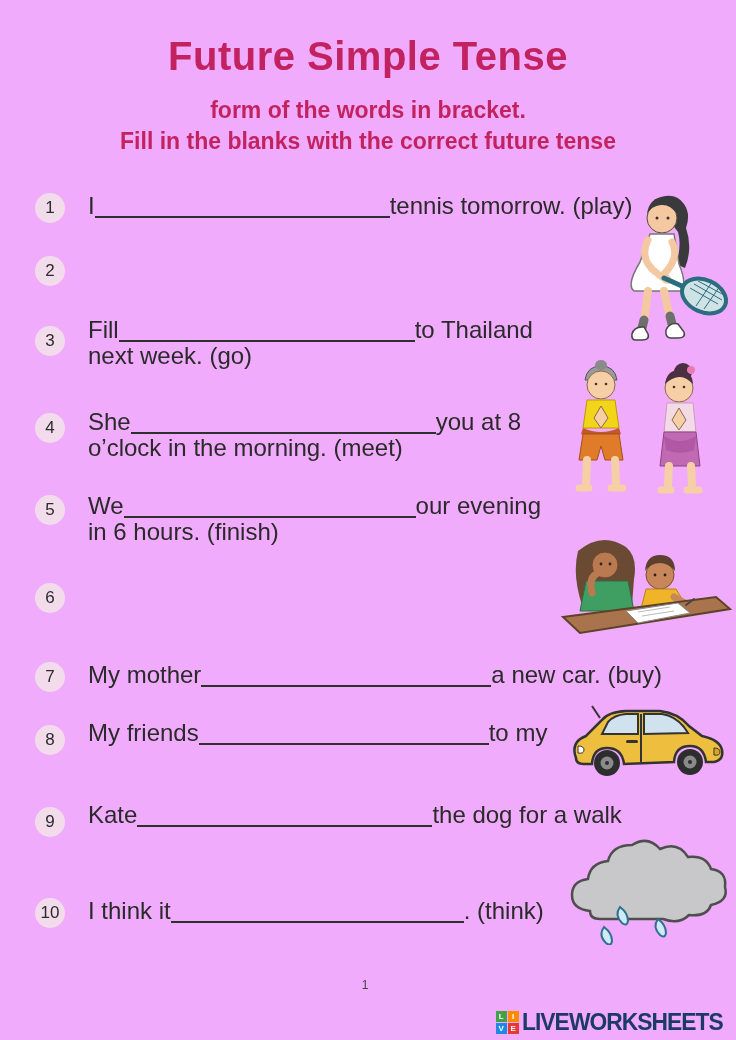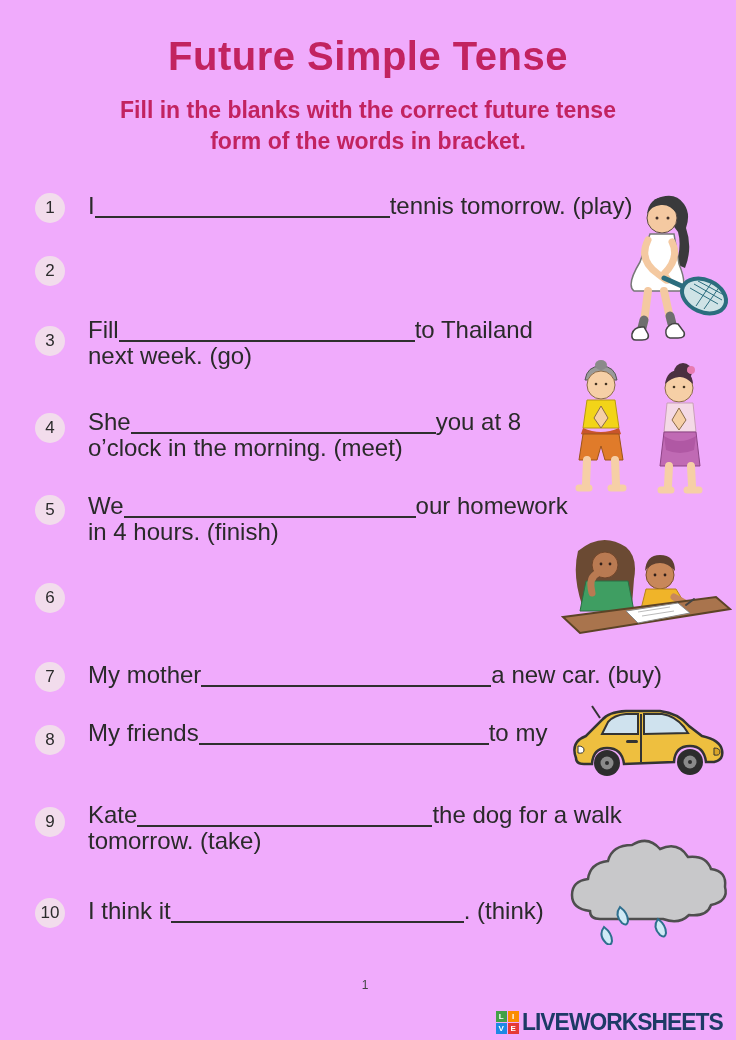--- a/index.html
+++ b/index.html
@@ -33,22 +33,22 @@
   .logo-text { font-size:24px; font-weight:bold; color:#1d3a66; letter-spacing:-1px;
                display:inline-block; transform:scaleX(0.95); transform-origin:left center; }
 </style>
 </head>
 <body>
 
 <div class="page">
 
   <div class="title">Future Simple Tense</div>
   <div class="subtitle">
+    <div>form of the words in bracket.</div>
     <div>Fill in the blanks with the correct future tense</div>
-    <div>form of the words in bracket.</div>
   </div>
 
   <div class="q" style="top:193px">
     <div class="qnum" style="top:0">1</div>
     <div class="qlines">
       <span>I</span><span class="blank" style="width:295px"></span><span>tennis tomorrow. (play)</span>
     </div>
   </div>
 
   <div class="q" style="top:256px">
@@ -67,22 +67,22 @@
     <div class="qnum" style="top:4px">4</div>
     <div class="qlines">
       <span>She</span><span class="blank" style="width:305px"></span><span>you at 8</span>
       <div>o’clock in the morning. (meet)</div>
     </div>
   </div>
 
   <div class="q" style="top:493px">
     <div class="qnum" style="top:2px">5</div>
     <div class="qlines">
-      <span>We</span><span class="blank" style="width:292px"></span><span>our homework</span>
-      <div>in 4 hours. (finish)</div>
+      <span>We</span><span class="blank" style="width:292px"></span><span>our evening</span>
+      <div>in 6 hours. (finish)</div>
     </div>
   </div>
 
   <div class="q" style="top:580px">
     <div class="qnum" style="top:3px">6</div>
   </div>
 
   <div class="q" style="top:662px">
     <div class="qnum" style="top:0">7</div>
     <div class="qlines">
@@ -94,21 +94,20 @@
     <div class="qnum" style="top:5px">8</div>
     <div class="qlines">
       <span>My friends</span><span class="blank" style="width:290px"></span><span>to my</span>
     </div>
   </div>
 
   <div class="q" style="top:802px">
     <div class="qnum" style="top:5px">9</div>
     <div class="qlines">
       <span>Kate</span><span class="blank" style="width:295px"></span><span>the dog for a walk</span>
-      <div>tomorrow. (take)</div>
     </div>
   </div>
 
   <div class="q" style="top:898px">
     <div class="qnum" style="top:0">10</div>
     <div class="qlines">
       <span>I think it</span><span class="blank" style="width:293px"></span><span>. (think)</span>
     </div>
   </div>
 

